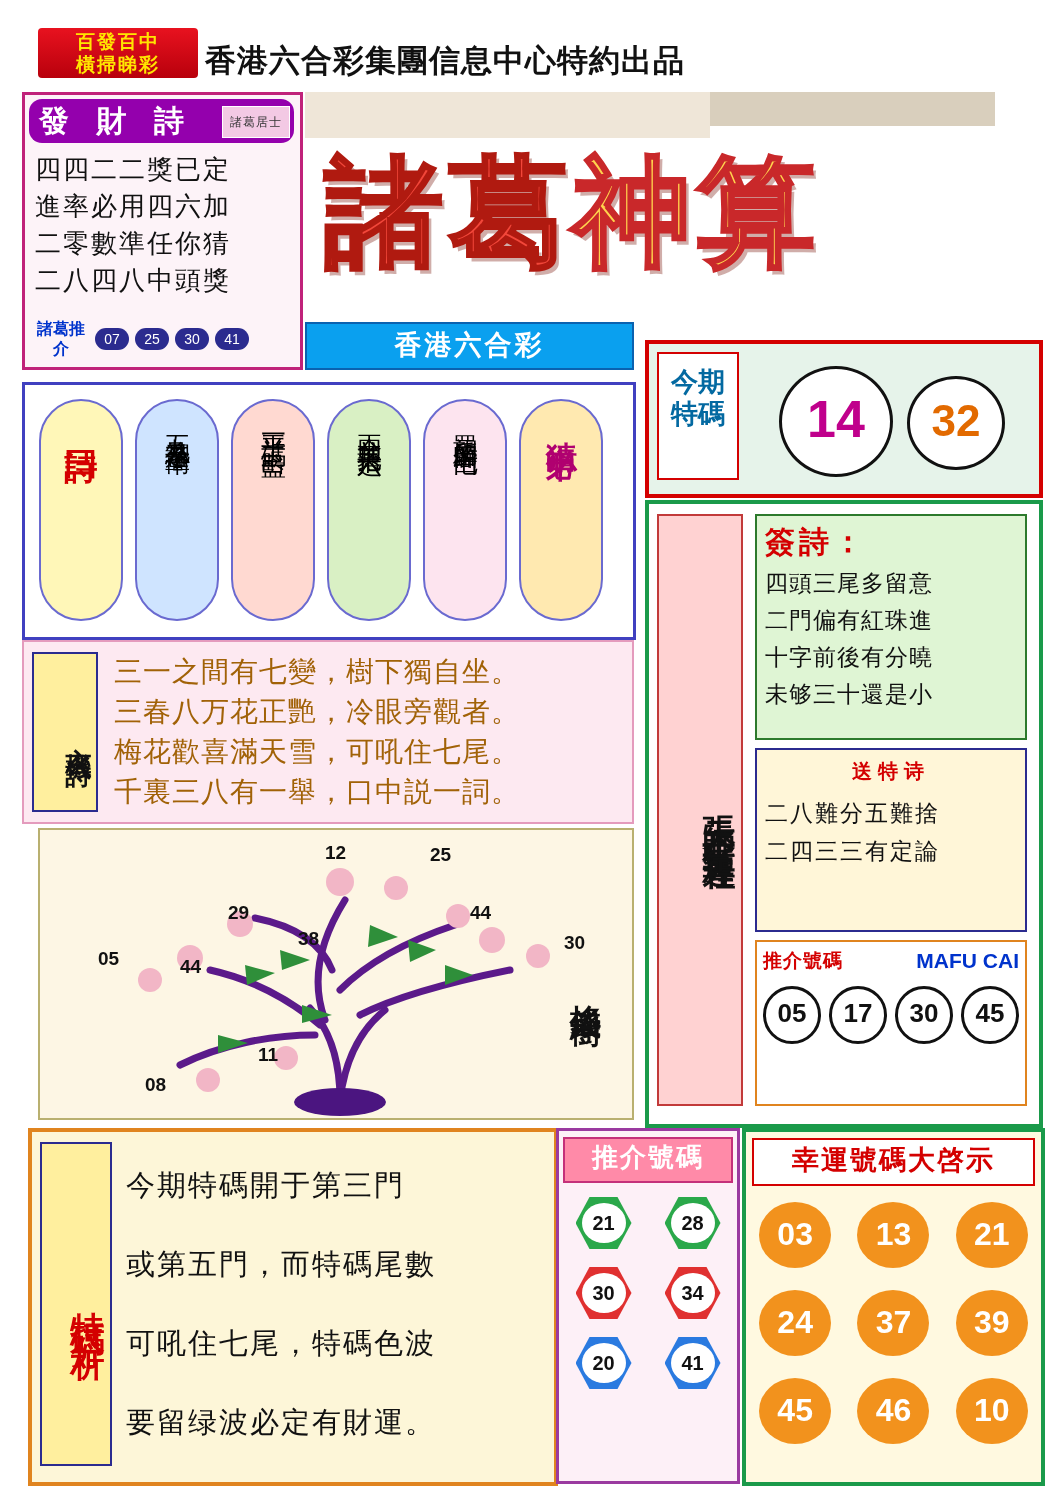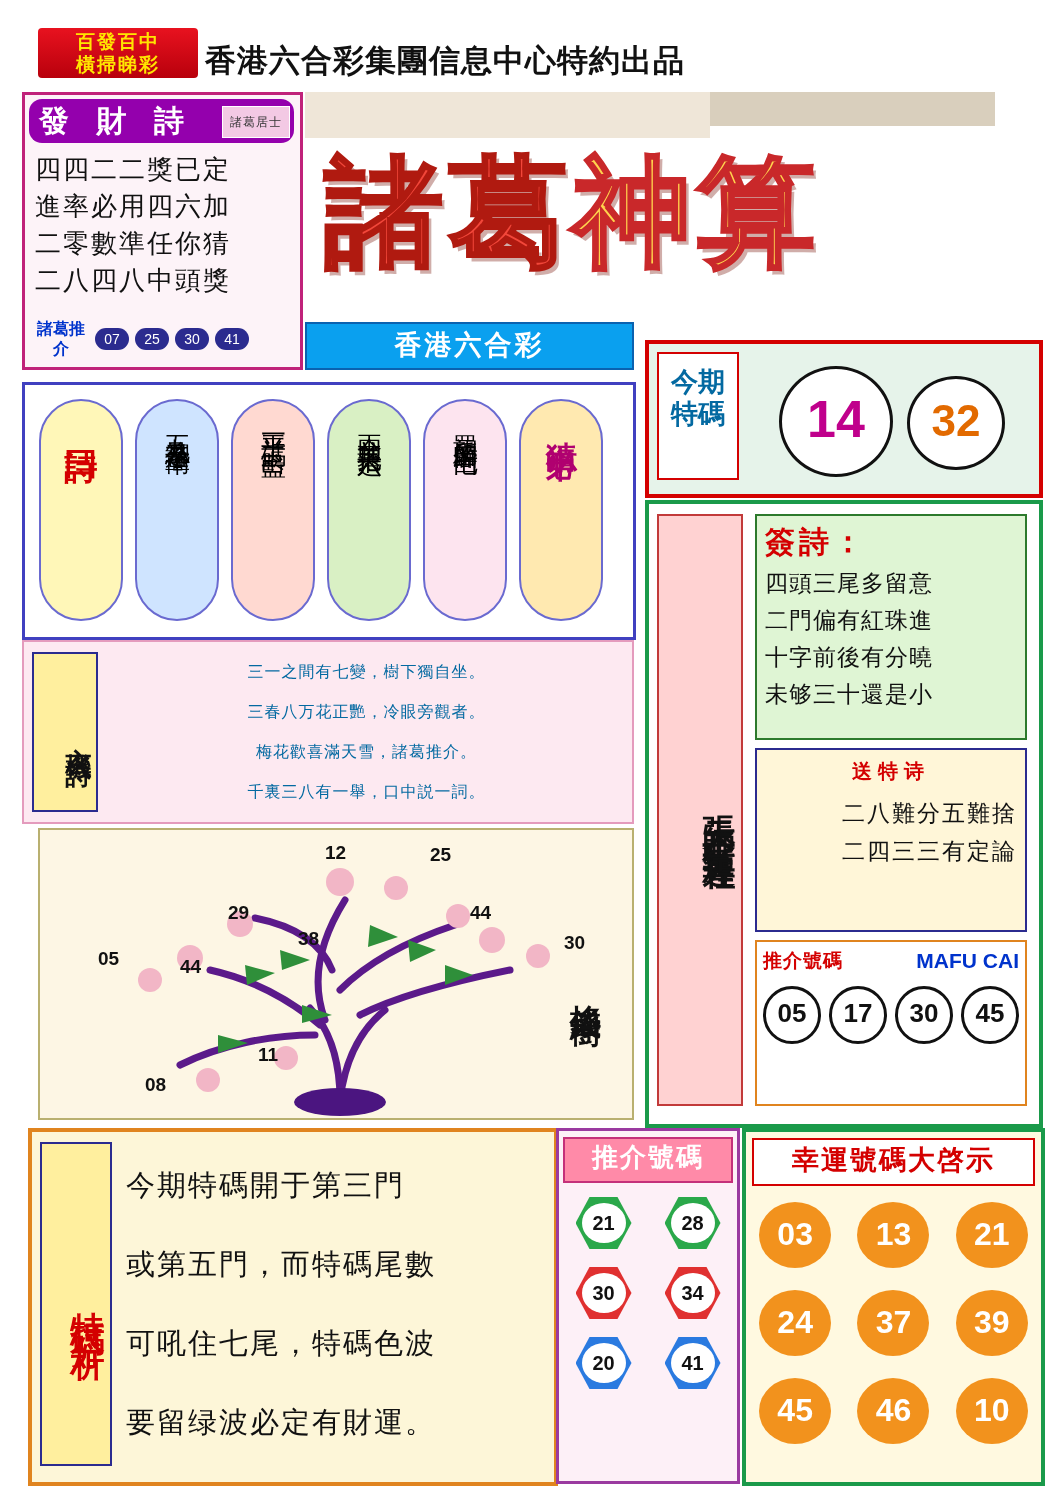--- a/index.html
+++ b/index.html
@@ -97,21 +97,21 @@
   .loz.l5 .v{color:#b00070;font-weight:bold;font-size:31px;}
 
   
   .xj{position:absolute;left:22px;top:640px;width:608px;height:180px;
         background:#fde9f1;border:2px solid #e49bbd;}
   .xj-lbl{position:absolute;left:8px;top:10px;width:66px;height:160px;
         background:#ffef9e;border:2px solid #2b2b8f;color:#111;font-size:26px;
         font-weight:bold;text-align:center;writing-mode:vertical-rl;
         text-orientation:upright;letter-spacing:6px;padding-top:8px;box-sizing:border-box;}
   .xj-lines{position:absolute;left:90px;top:10px;width:505px;}
-  .xj-lines div{font-size:16px;line-height:40px;color:#0369a1;letter-spacing:1px;text-align:center;}
+  .xj-lines div{font-size:28px;line-height:40px;color:#a16207;letter-spacing:1px;}
 
   
   .tree{position:absolute;left:38px;top:828px;width:592px;height:288px;
         background:#fdf6e4;border:2px solid #b9b070;overflow:hidden;}
   .tnum{position:absolute;font-size:19px;font-weight:bold;color:#111;
         font-family:"Liberation Sans",sans-serif;}
   .tree-cap{position:absolute;right:26px;top:150px;width:46px;
         writing-mode:vertical-rl;text-orientation:upright;font-size:31px;
         font-weight:bold;color:#111;letter-spacing:6px;}
 
@@ -124,21 +124,21 @@
         font-weight:bold;text-align:center;letter-spacing:5px;padding-top:8px;
         box-sizing:border-box;}
   .m-poem{position:absolute;left:106px;top:10px;width:272px;height:226px;
         background:#dff5d4;border:2px solid #2c7a2c;box-sizing:border-box;padding:6px 8px;}
   .m-poem .t{color:#d40000;font-size:30px;font-weight:bold;letter-spacing:4px;margin-bottom:2px;}
   .m-poem div.l{font-size:23px;line-height:37px;color:#111;letter-spacing:1px;}
   .m-send{position:absolute;left:106px;top:244px;width:272px;height:184px;
         background:#fff6d8;border:2px solid #2b2b8f;box-sizing:border-box;padding:8px;}
   .m-send .t{color:#d40000;font-size:20px;font-weight:bold;text-align:center;
         letter-spacing:6px;margin-bottom:10px;}
-  .m-send div.l{font-size:23px;line-height:38px;color:#111;text-align:right;letter-spacing:2px;}
+  .m-send div.l{font-size:23px;line-height:38px;color:#111;text-align:left;letter-spacing:2px;}
   .m-rec{position:absolute;left:106px;top:436px;width:272px;height:166px;
         background:#fff;border:2px solid #e0841f;box-sizing:border-box;padding:6px;}
   .m-rec .hd{display:flex;align-items:center;justify-content:space-between;}
   .m-rec .hd .cn{color:#d40000;font-size:19px;font-weight:bold;letter-spacing:1px;}
   .m-rec .hd .en{color:#0033cc;font-size:21px;font-weight:bold;
         font-family:"Liberation Sans",sans-serif;}
   .m-rec .balls{display:flex;gap:8px;margin-top:12px;justify-content:center;}
   .m-rec .balls span{width:52px;height:52px;border-radius:50%;border:3px solid #111;
         background:#fff;color:#111;font-size:26px;font-weight:bold;text-align:center;
         line-height:48px;font-family:"Liberation Sans",sans-serif;}
@@ -241,21 +241,21 @@
     <div class="loz l3"><span class="v">兩全其美把六追</span></div>
     <div class="loz l4"><span class="v">眾望所歸四七回</span></div>
     <div class="loz l5"><span class="v">猜中必中</span></div>
   </div>
 
   <div class="xj">
     <div class="xj-lbl">玄機詩</div>
     <div class="xj-lines">
       <div>三一之間有七變，樹下獨自坐。</div>
       <div>三春八万花正艷，冷眼旁觀者。</div>
-      <div>梅花歡喜滿天雪，諸葛推介。</div>
+      <div>梅花歡喜滿天雪，可吼住七尾。</div>
       <div>千裏三八有一舉，口中説一詞。</div>
     </div>
   </div>
 
   <div class="tree">
     <svg width="592" height="288" viewBox="0 0 592 288">
       <g stroke="#5b1a8a" stroke-width="7" fill="none" stroke-linecap="round">
         <path d="M300 270 C300 230 290 200 270 178"></path>
         <path d="M300 270 C305 230 320 200 345 180"></path>
         <path d="M280 195 C250 170 215 150 170 140"></path>

